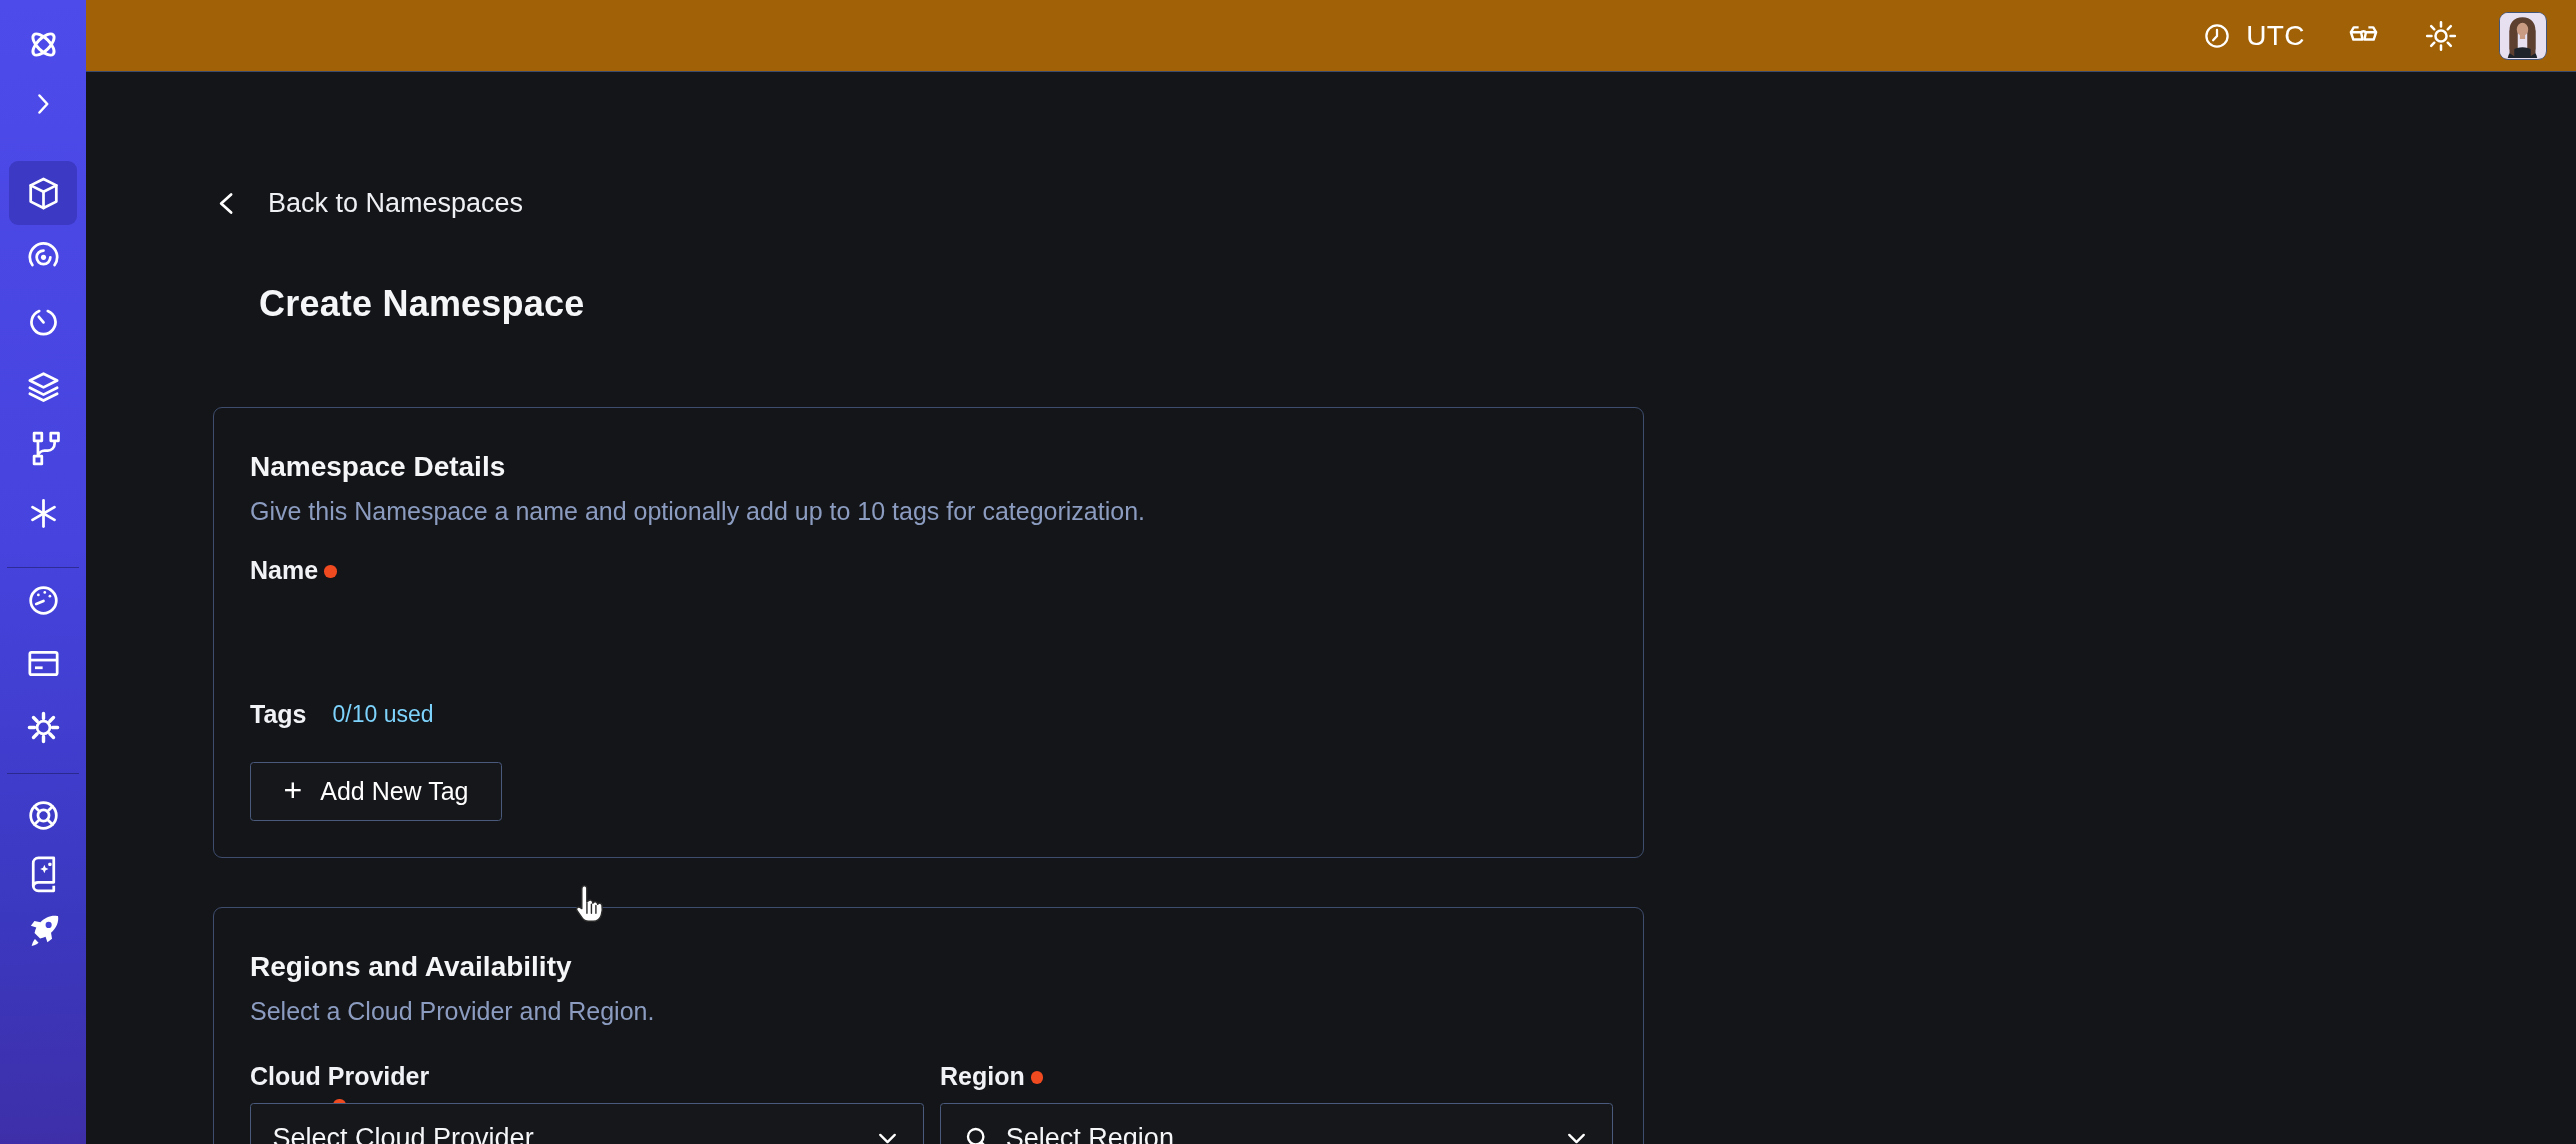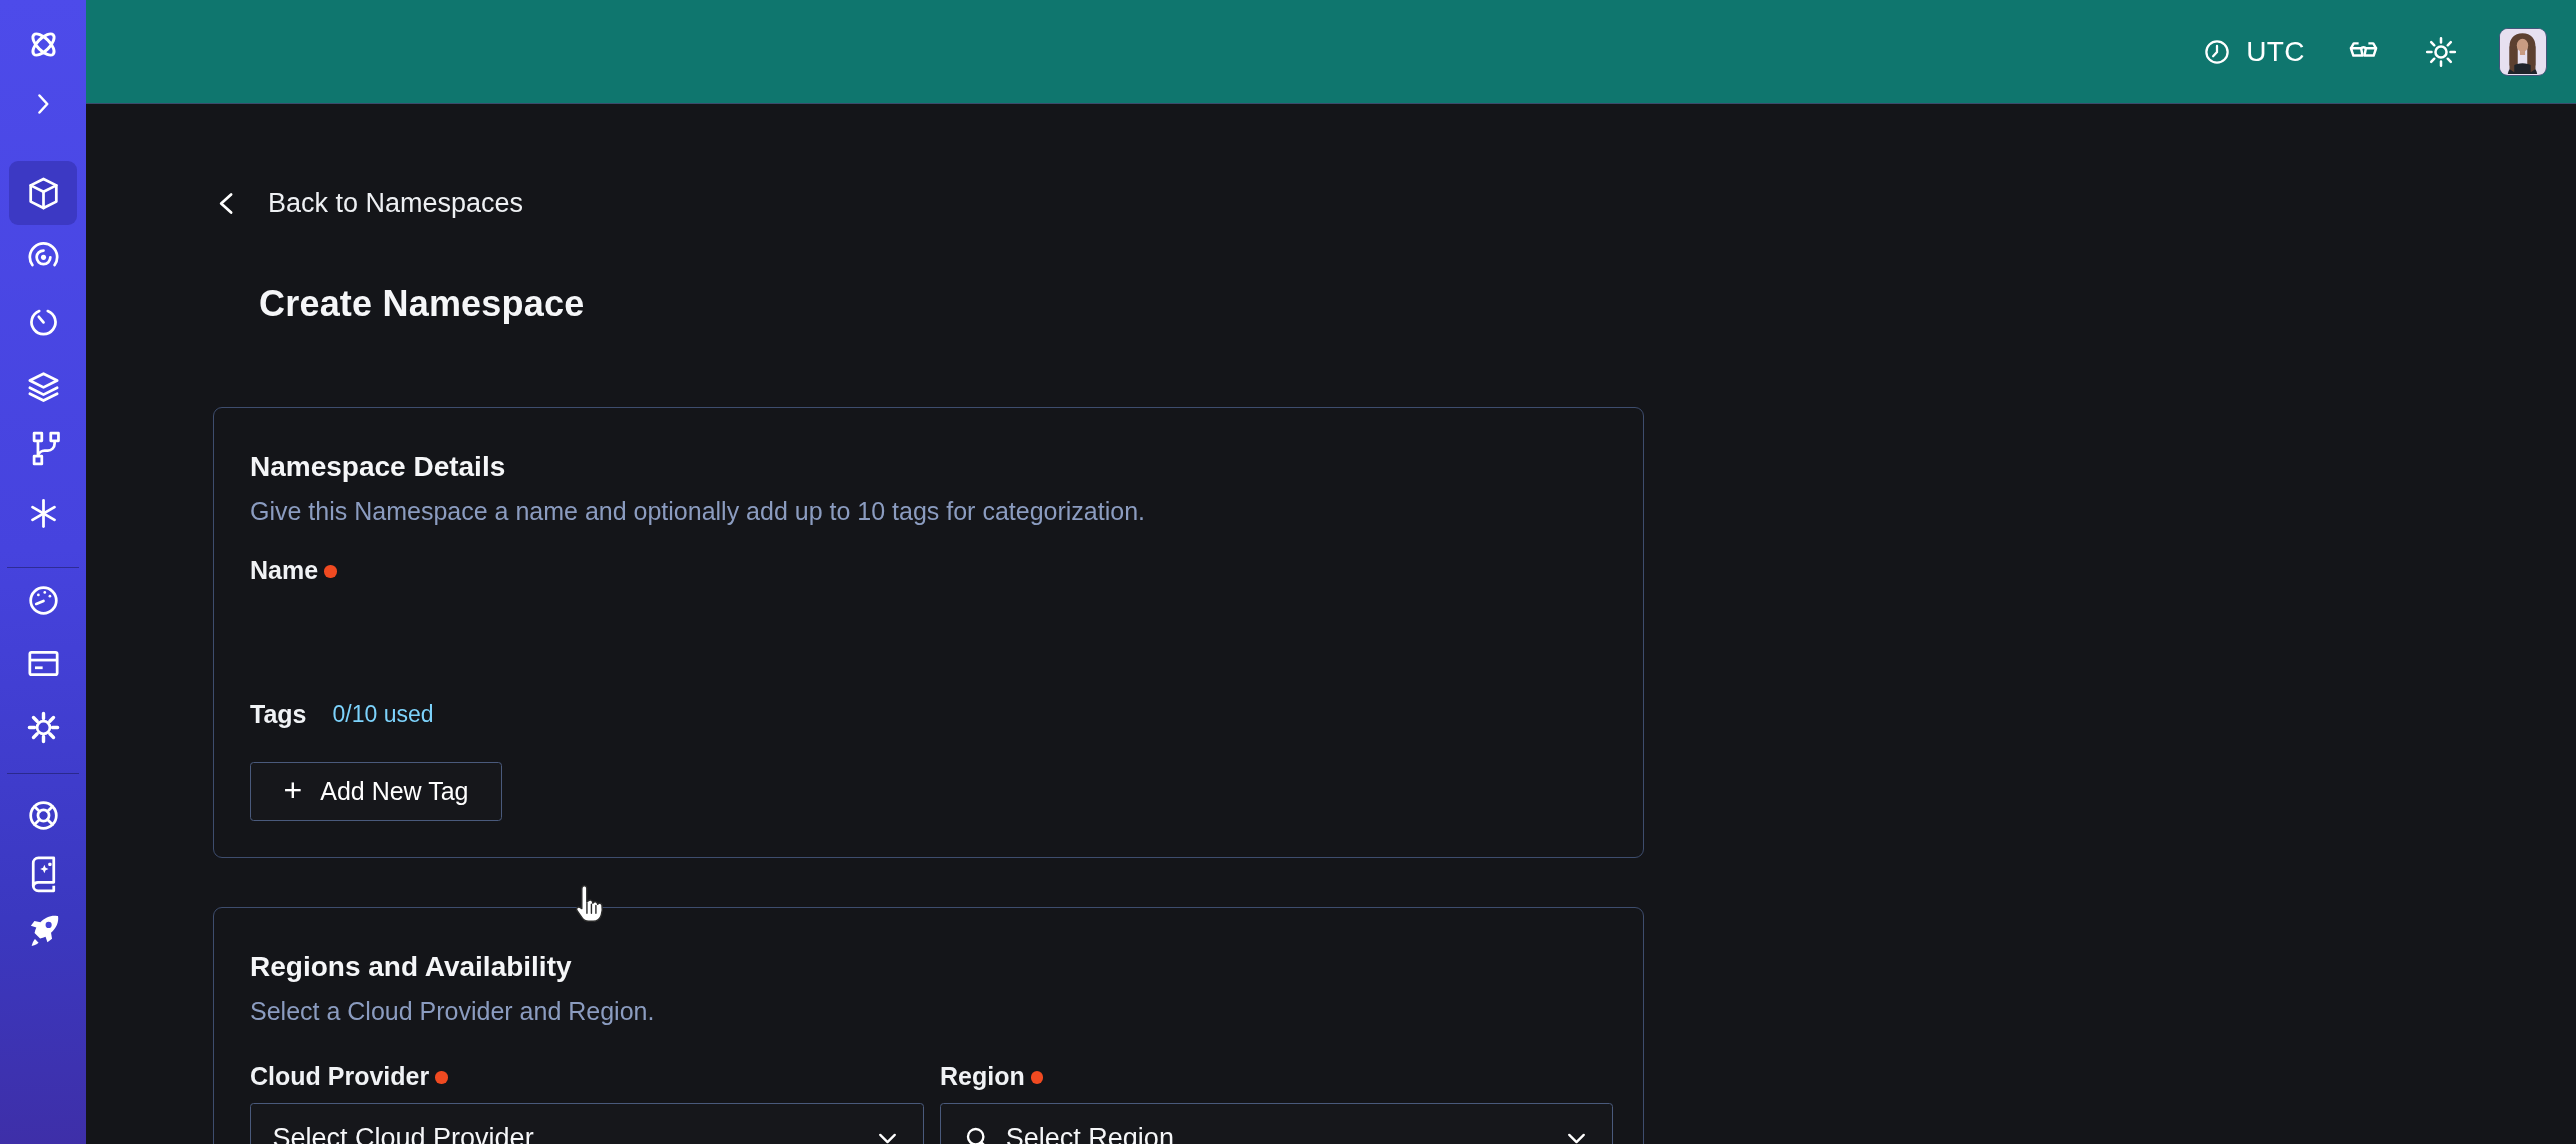--- a/index.html
+++ b/index.html
@@ -22,22 +22,22 @@
   .active-tile {
     position:absolute; left:9px; top:161px; width:68px; height:64px;
     background:#3c39c4; border-radius:9px;
   }
   .rail-divider {
     position:absolute; left:7.2px; width:72px; height:0;
     border-top:1.8px solid rgba(18,18,64,.45);
   }
   
   .topbar {
-    position:absolute; left:86px; top:0; right:0; height:104px;
-    background:#0f766e; border-bottom:1.8px solid #3c4a6a; z-index:20;
+    position:absolute; left:86px; top:0; right:0; height:72px;
+    background:#a16207; border-bottom:1.8px solid #3c4a6a; z-index:20;
     display:flex; align-items:center; justify-content:flex-end; gap:39px;
     padding-right:29px;
   }
   .tz-button { display:flex; align-items:center; gap:12.5px; cursor:pointer; }
   .tz-label { font-size:28px; letter-spacing:0.4px; color:#fff; }
   .icon-btn { display:flex; align-items:center; justify-content:center; cursor:pointer; }
   .avatar {
     width:48px; height:48px; border-radius:9px; overflow:hidden;
     border:1.8px solid #44557a; background:#e7e0f0;
   }
@@ -275,21 +275,21 @@
     <div class="add-tag-btn">
       <span class="plus-glyph">+</span>
       <span class="add-tag-label">Add New Tag</span>
     </div>
   </section>
 
   <section class="card card-regions">
     <div class="card-title">Regions and Availability</div>
     <div class="card-subtitle">Select a Cloud Provider and Region.</div>
 
-    <div class="field-label" style="left:36px; top:154px;">
+    <div class="field-label" style="left:36px; top:154px;flex-direction:column;">
       <span>Cloud Provider</span>
       <span class="req-dot"></span>
     </div>
     <div class="field-label" style="left:726px; top:154px;">
       <span>Region</span>
       <span class="req-dot"></span>
     </div>
 
     <div class="select-box" style="left:36px;">
       <span class="select-text">Select Cloud Provider</span>

